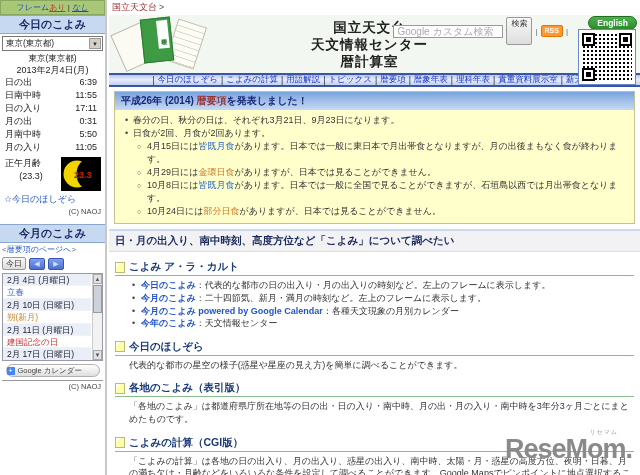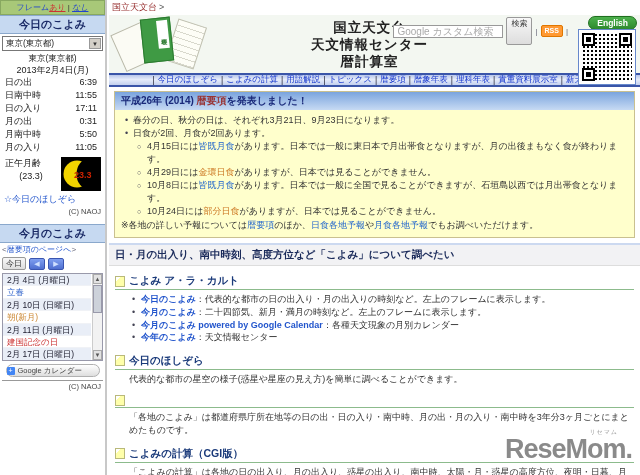--- a/index.html
+++ b/index.html
@@ -262,23 +262,20 @@
     </div>
     <div class="notice-body">
       <div class="nb-ul">
         <div class="nb-li">春分の日、秋分の日は、それぞれ3月21日、9月23日になります。</div>
         <div class="nb-li">日食が2回、月食が2回あります。</div>
         <div class="nb-sub"><span>4月15日には</span><span class="lk-blue">皆既月食</span><span>があります。日本では一般に東日本で月出帯食となりますが、月の出後まもなく食が終わります。</span></div>
         <div class="nb-sub"><span>4月29日には</span><span class="lk-orange">金環日食</span><span>がありますが、日本では見ることができません。</span></div>
         <div class="nb-sub"><span>10月8日には</span><span class="lk-blue">皆既月食</span><span>があります。日本では一般に全国で見ることができますが、石垣島以西では月出帯食となります。</span></div>
         <div class="nb-sub"><span>10月24日には</span><span class="lk-orange">部分日食</span><span>がありますが、日本では見ることができません。</span></div>
       </div>
-      <div class="nb-note">
-        <span>※各地の詳しい予報については</span><span class="lk-blue">暦要項</span><span>のほか、</span><span class="lk-blue">日食各地予報</span><span>や</span><span class="lk-blue">月食各地予報</span><span>でもお調べいただけます。</span>
-      </div>
     </div>
   </div>
 
   <div class="gray-head">日・月の出入り、南中時刻、高度方位など「こよみ」について調べたい</div>
 
   <div class="secs">
 
     <div class="sec-title">
       <span class="page-icon"></span>
       <span class="t-link">こよみ ア・ラ・カルト</span>
@@ -291,20 +288,21 @@
     </div>
 
     <div class="sec-title">
       <span class="page-icon"></span>
       <span class="t-link">今日のほしぞら</span>
     </div>
     <div class="sec-body">代表的な都市の星空の様子(惑星や星座の見え方)を簡単に調べることができます。</div>
 
     <div class="sec-title">
       <span class="page-icon"></span>
+      <span class="t-link">各地のこよみ（表引版）</span>
     </div>
     <div class="sec-body">「各地のこよみ」は都道府県庁所在地等の日の出・日の入り・南中時、月の出・月の入り・南中時を3年分3ヶ月ごとにまとめたものです。</div>
 
     <div class="sec-title">
       <span class="page-icon"></span>
       <span class="t-link">こよみの計算（CGI版）</span>
     </div>
     <div class="sec-body">「こよみの計算」は各地の日の出入り、月の出入り、惑星の出入り、南中時、太陽・月・惑星の高度方位、夜明・日暮、月の満ち欠け・月齢などをいろいろな条件を設定して調べることができます。Google Mapsでピンポイントに地点選択することも可能です。</div>
 
   </div>

